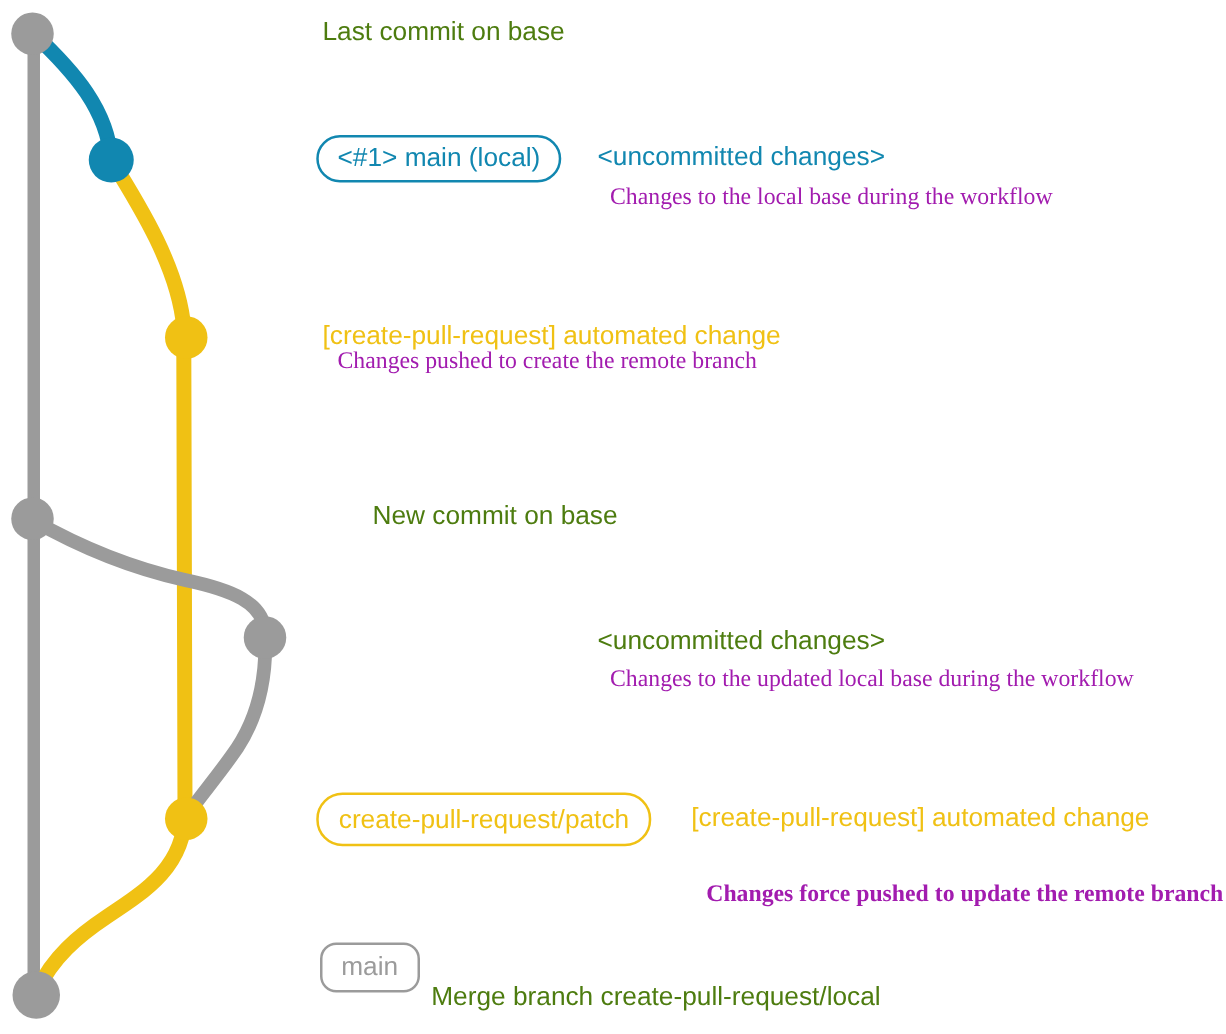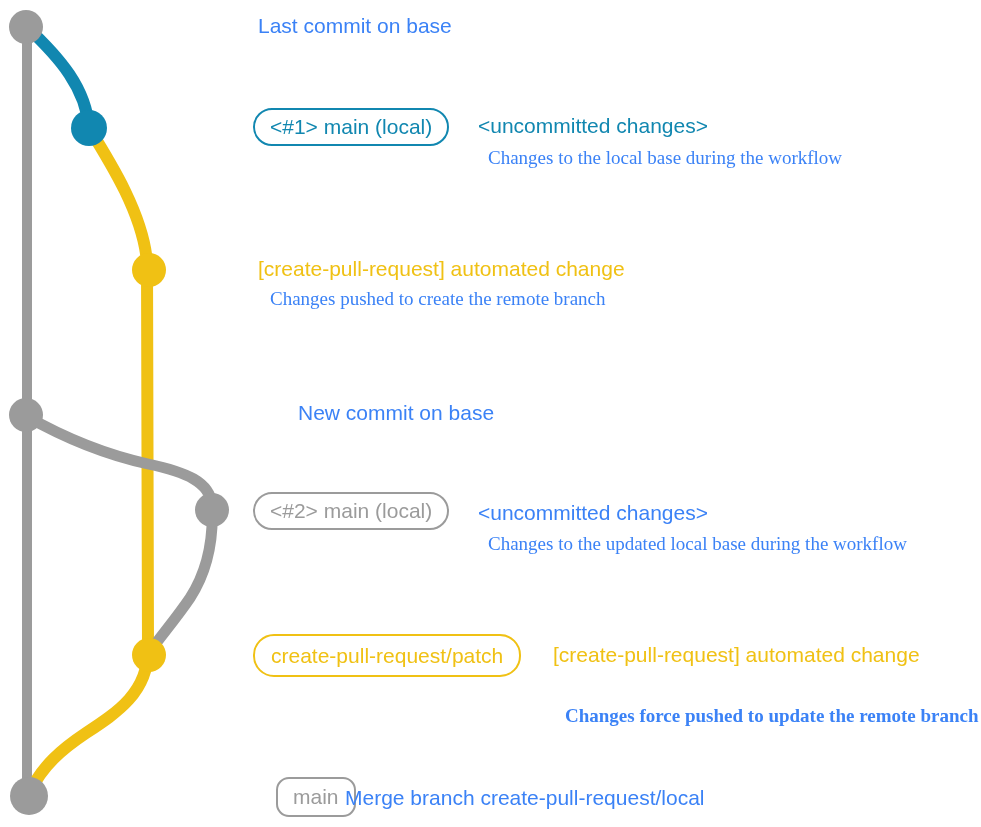--- a/index.html
+++ b/index.html
@@ -7,22 +7,22 @@
   .canvas{
     position:relative;
     width:981px;height:827px;
     background:#fff;
     overflow:hidden;
     font-family:"Liberation Sans",sans-serif;
   }
   .graph-svg{position:absolute;left:0;top:0;pointer-events:none;}
   .abs{position:absolute;white-space:nowrap;}
   .sans{font-family:"Liberation Sans",sans-serif;font-size:21px;line-height:25px;}
-  .serif{font-family:"Liberation Serif",serif;font-size:19px;line-height:23px;color:#3b82f6;}
-  .gray{color:#3b82f6;text-align:center;}
+  .serif{font-family:"Liberation Serif",serif;font-size:19px;line-height:23px;color:#a21caf;}
+  .gray{color:#4d7c0f;text-align:center;}
   .blue{color:#1187B0;}
   .yellow{color:#F0C114;}
   .tag{
     box-sizing:border-box;
     display:inline-block;
     border:2px solid;
     text-align:center;
     font-family:"Liberation Sans",sans-serif;
     font-size:21px;
     background:#fff;
@@ -58,28 +58,27 @@
     <circle cx="29" cy="796" r="19" fill="#9B9B9B"></circle>
   </svg>
 
   <div class="abs sans gray" style="left:258px;top:13px;">Last commit on base</div>
 
   <div class="abs tag tag-std tag-blue" style="left:253px;top:108px;">&lt;#1&gt; main (local)</div>
   <div class="abs sans blue" style="left:478px;top:113px;">&lt;uncommitted changes&gt;</div>
   <div class="abs serif" style="left:488px;top:146px;">Changes to the local base during the workflow</div>
 
   <div class="abs sans yellow" style="left:258px;top:256px;">[create-pull-request] automated change</div>
-  <div class="abs serif" style="left:270px;top:287px;">Changes pushed to create the remote branch</div>
+  <div class="abs serif" style="left:270px;top:277px;">Changes pushed to create the remote branch</div>
 
   <div class="abs sans gray" style="left:258px;top:400px;margin-left:40px;">New commit on base</div>
 
-  <div class="abs tag tag-std tag-gray" style="left:253px;top:492px;">&lt;#2&gt; main (local)</div>
   <div class="abs sans gray" style="left:478px;top:500px;">&lt;uncommitted changes&gt;</div>
   <div class="abs serif" style="left:488px;top:532px;">Changes to the updated local base during the workflow</div>
 
   <div class="abs tag tag-big tag-yellow" style="left:253px;top:634px;">create-pull-request/patch</div>
   <div class="abs sans yellow" style="left:553px;top:642px;">[create-pull-request] automated change</div>
   <div class="abs serif" style="left:565px;top:704px;font-weight:bold;">Changes force pushed to update the remote branch</div>
 
-  <div class="abs tag tag-small tag-gray" style="left:256px;top:777px;margin-left:20px;">main</div>
+  <div class="abs tag tag-small tag-gray" style="left:256px;top:754px;">main</div>
   <div class="abs sans gray" style="left:345px;top:785px;">Merge branch create-pull-request/local</div>
 
 </div>
 
 </body></html>

